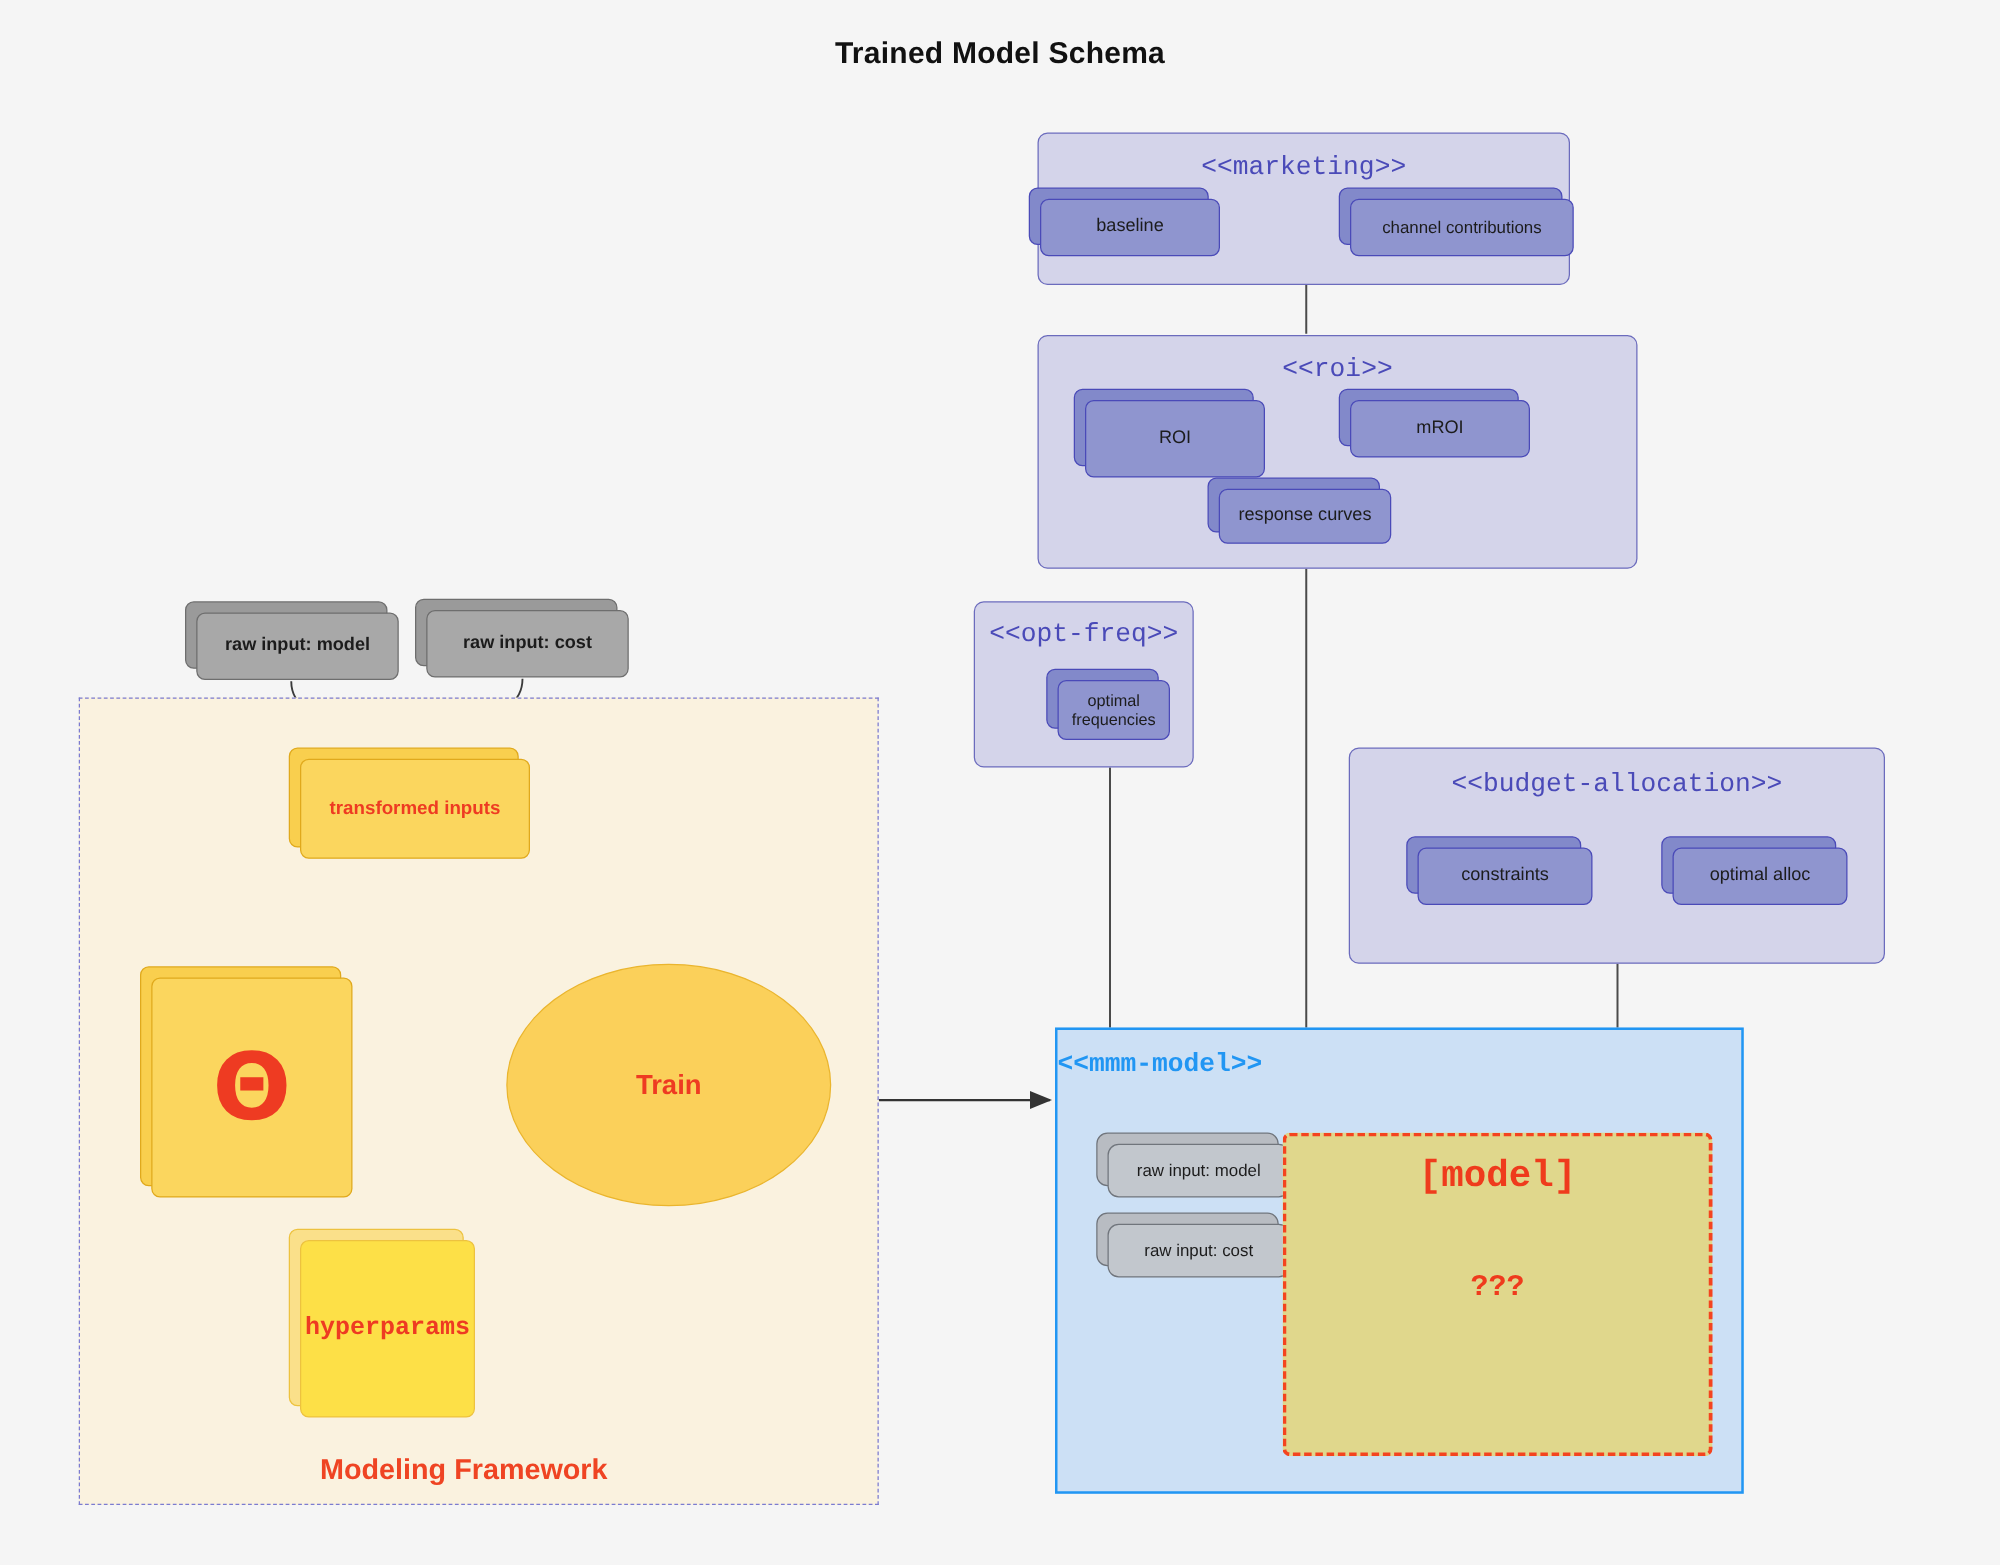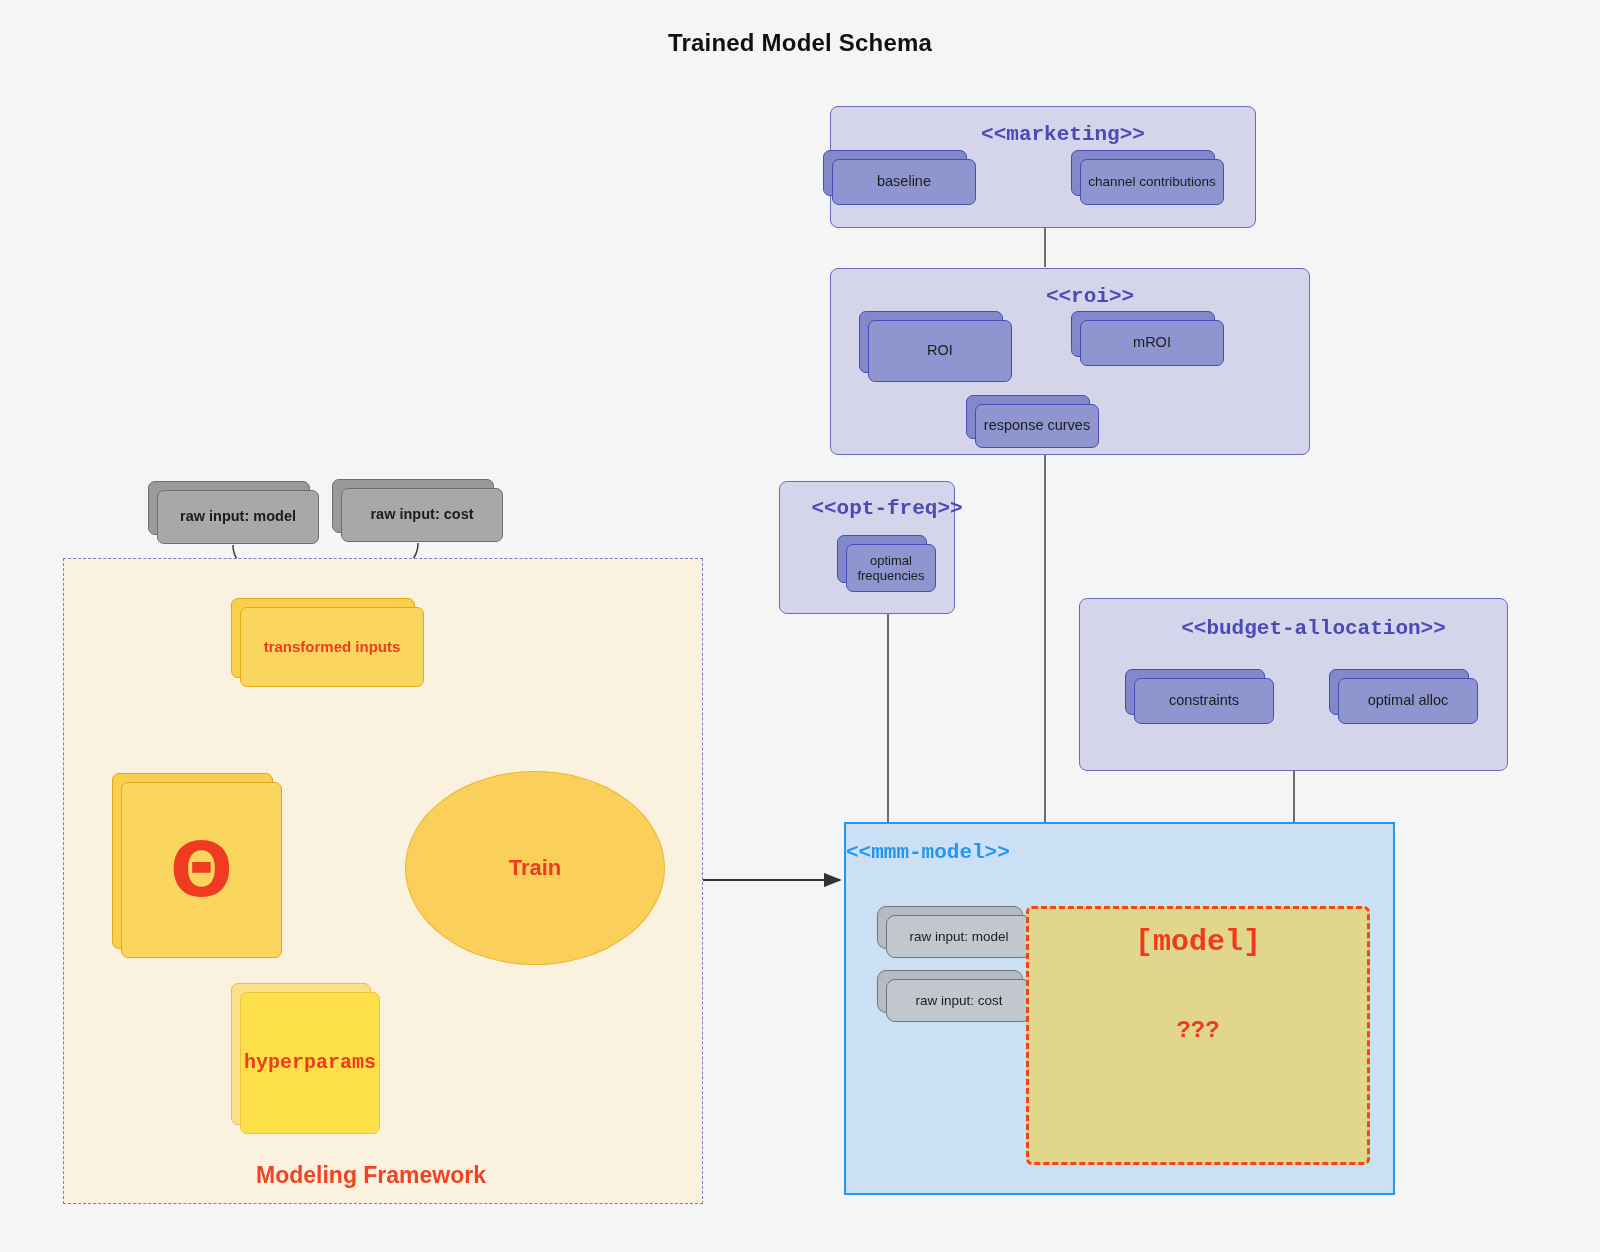--- a/index.html
+++ b/index.html
@@ -26,24 +26,23 @@
     position:absolute;
     background:#d4d4ea;
     border:1.6px solid #6b6bbd;
     border-radius:8px;
     box-sizing:border-box;
   }
   .pkg-title{
     position:absolute;left:0;width:100%;
     text-align:center;
     font-family:"Liberation Mono", monospace;
-    font-weight:bold;
+    font-weight:normal;
     color:#4a4ab8;
     white-space:nowrap;
-    padding-left:20px;
   }
 
   
   .card{position:absolute;}
   .card .back{
     position:absolute;left:-9px;top:-9px;
     width:100%;height:100%;
     border-radius:7px;
     box-sizing:border-box;
   }
@@ -174,37 +173,37 @@
     <line x1="1272" y1="680" x2="1334" y2="680" stroke="#5a5ab5" stroke-width="1.4" marker-start="url(#arrTinyPurpleStart)" marker-end="url(#arrTinyPurpleEnd)"></line>
   </svg>
 
   <div class="pkg" style="left:830px;top:84px;width:426px;height:122px;">
     <div class="pkg-title" style="top:16px;font-size:21px;">&lt;&lt;marketing&gt;&gt;</div>
   </div>
   <div class="card purple" style="left:832px;top:137px;width:144px;height:46px;">
     <div class="back"></div>
     <div class="front">baseline</div>
   </div>
-  <div class="card purple" style="left:1080px;top:137px;width:144px;height:46px;">
+  <div class="card purple" style="left:1080px;top:137px;width:144px;height:46px;padding-left:35px;">
     <div class="back"></div>
     <div class="front" style="font-size:13.5px;">channel contributions</div>
   </div>
 
   <div class="pkg" style="left:830px;top:246px;width:480px;height:187px;">
     <div class="pkg-title" style="top:16px;font-size:21px;">&lt;&lt;roi&gt;&gt;</div>
   </div>
   <div class="card purple" style="left:868px;top:298px;width:144px;height:62px;">
     <div class="back"></div>
     <div class="front">ROI</div>
   </div>
   <div class="card purple" style="left:1080px;top:298px;width:144px;height:46px;">
     <div class="back"></div>
     <div class="front">mROI</div>
   </div>
-  <div class="card purple" style="left:975px;top:382px;width:124px;height:44px;">
+  <div class="card purple" style="left:975px;top:369px;width:138px;height:44px;">
     <div class="back"></div>
     <div class="front">response curves</div>
   </div>
 
   <div class="pkg" style="left:779px;top:459px;width:176px;height:133px;">
     <div class="pkg-title" style="top:15px;font-size:21px;">&lt;&lt;opt-freq&gt;&gt;</div>
   </div>
   <div class="card purple" style="left:846px;top:522px;width:90px;height:48px;">
     <div class="back"></div>
     <div class="front" style="font-size:13px;padding:0 4px;">optimal frequencies</div>

